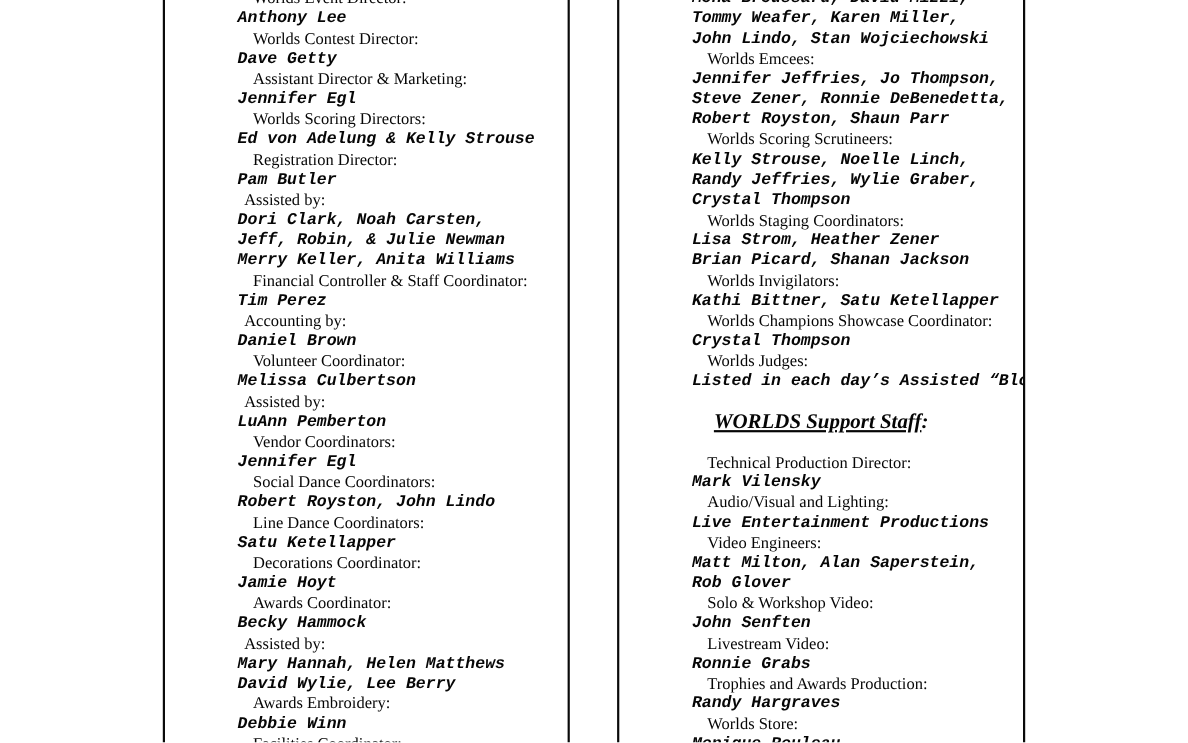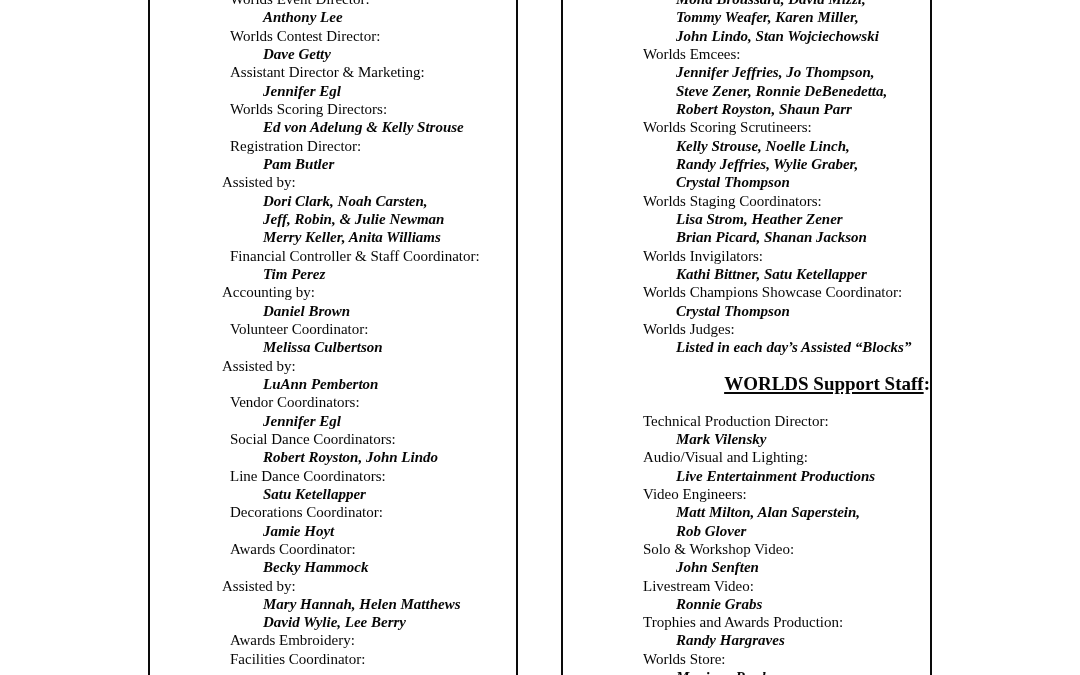--- a/index.html
+++ b/index.html
@@ -33,28 +33,30 @@
   .line {
     height: 18.34px;
     line-height: 18.34px;
     font-size: 15px;
     white-space: nowrap;
     overflow: visible;
   }
   .line--label    { padding-left: 80px; }
   .line--sublabel { padding-left: 72px; }
   .line--name {
-    padding-left: 113px;
+    padding-left: 66px;
     font-weight: bold;
     font-style: italic;
+    font-family: Liberation Mono, monospace;
   }
   .line--blank { }
   .line--heading {
-    text-align: right;
+    text-align: center;
     font-weight: bold;
+    font-style: italic;
     font-size: 19px;
     padding-left: 0;
   }
   .line--heading .u {
     text-decoration: underline;
     text-decoration-thickness: 1.5px;
     text-underline-offset: 2px;
   }
 </style>
 </head>
@@ -92,20 +94,21 @@
         <div class="line line--label">Line Dance Coordinators:</div>
         <div class="line line--name">Satu Ketellapper</div>
         <div class="line line--label">Decorations Coordinator:</div>
         <div class="line line--name">Jamie Hoyt</div>
         <div class="line line--label">Awards Coordinator:</div>
         <div class="line line--name">Becky Hammock</div>
         <div class="line line--sublabel">Assisted by:</div>
         <div class="line line--name">Mary Hannah, Helen Matthews</div>
         <div class="line line--name">David Wylie, Lee Berry</div>
         <div class="line line--label">Awards Embroidery:</div>
+        <div class="line line--name">Debbie Winn</div>
         <div class="line line--label">Facilities Coordinator:</div>
       </div>
   </div>
   <div class="column-box" id="right-box">
     <div class="col-content">
         <div class="line line--name">Mona Broussard, David Mizzi,</div>
         <div class="line line--name">Tommy Weafer, Karen Miller,</div>
         <div class="line line--name">John Lindo, Stan Wojciechowski</div>
         <div class="line line--label">Worlds Emcees:</div>
         <div class="line line--name">Jennifer Jeffries, Jo Thompson,</div>

